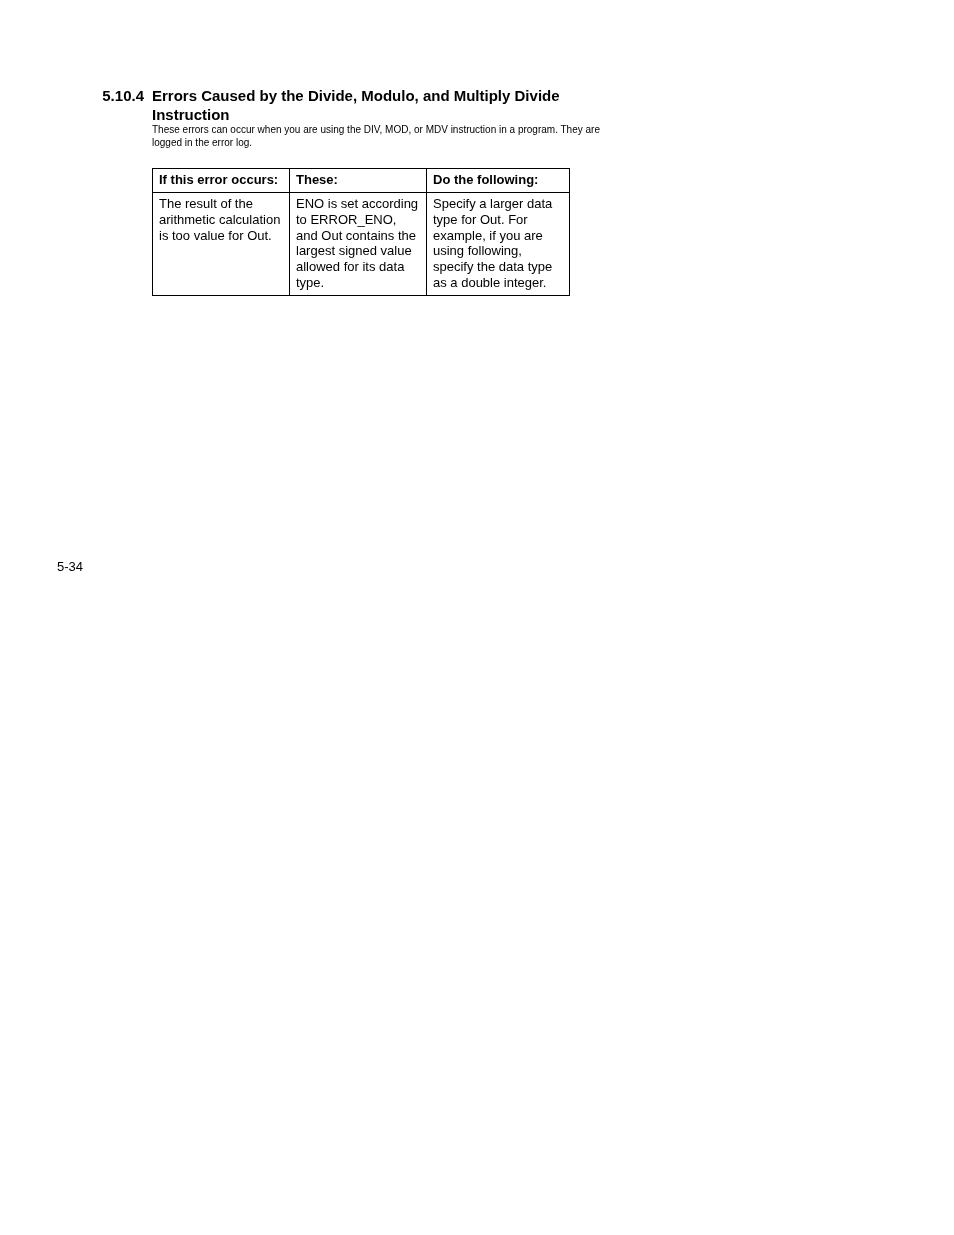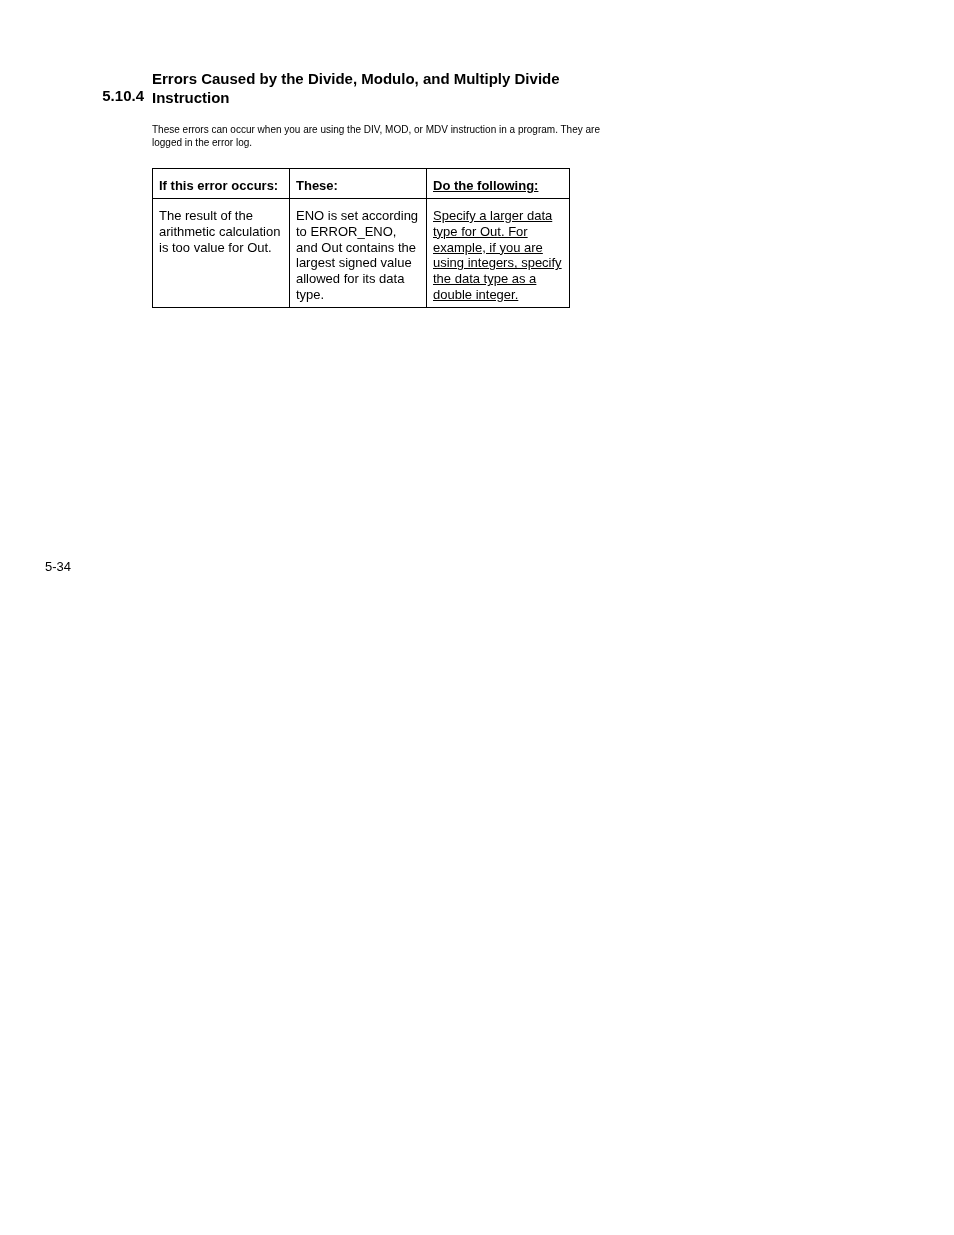--- a/index.html
+++ b/index.html
@@ -21,21 +21,21 @@
     position: absolute;
     top: 87px;
     left: 80px;
     width: 52px;
     text-align: right;
     font-weight: bold;
     font-size: 15px;
   }
   .section-title {
     position: absolute;
-    top: 70px;
+    top: 87px;
     left: 140px;
     width: 460px;
     font-weight: bold;
     font-size: 15px;
     line-height: 1.25;
   }
   .intro {
     position: absolute;
     top: 124px;
     left: 140px;
@@ -46,34 +46,34 @@
   .tbl {
     position: absolute;
     top: 168px;
     left: 140px;
     border-collapse: collapse;
     font-size: 13px;
     line-height: 1.22;
   }
   .tbl th, .tbl td {
     border: 1px solid #000;
-    padding: 9px 6px 4px 6px;
+    padding: 3px 6px 4px 6px;
     vertical-align: top;
     text-align: left;
   }
   .tbl th {
     font-weight: bold;
   }
   .col1 { width: 124px; }
   .col2 { width: 124px; }
-  .col3 { width: 130px; text-decoration: underline; }
+  .col3 { width: 130px; }
   .page-number {
     position: absolute;
     top: 559px;
-    left: 33px;
+    left: 45px;
     font-size: 13px;
   }
 </style>
 </head>
 <body>
 
 <div class="page">
 
   <div class="section-number">5.10.4</div>
 
@@ -84,20 +84,20 @@
   <table class="tbl">
     <tbody>
         <tr>
       <th class="col1">If this error occurs:</th>
       <th class="col2">These:</th>
       <th class="col3">Do the following:</th>
     </tr>
     <tr>
       <td class="col1">The result of the arithmetic calculation is too value for Out.</td>
       <td class="col2">ENO is set according to ERROR_ENO, and Out contains the largest signed value allowed for its data type.</td>
-      <td class="col3">Specify a larger data type for Out. For example, if you are using integers, specify the data type as a double integer.</td>
+      <td class="col3">Specify a larger data type for Out. For example, if you are using following, specify the data type as a double integer.</td>
     </tr>
   </tbody>
     </table>
 
   <div class="page-number">5-34</div>
 
 </div>
 
 </body></html>

